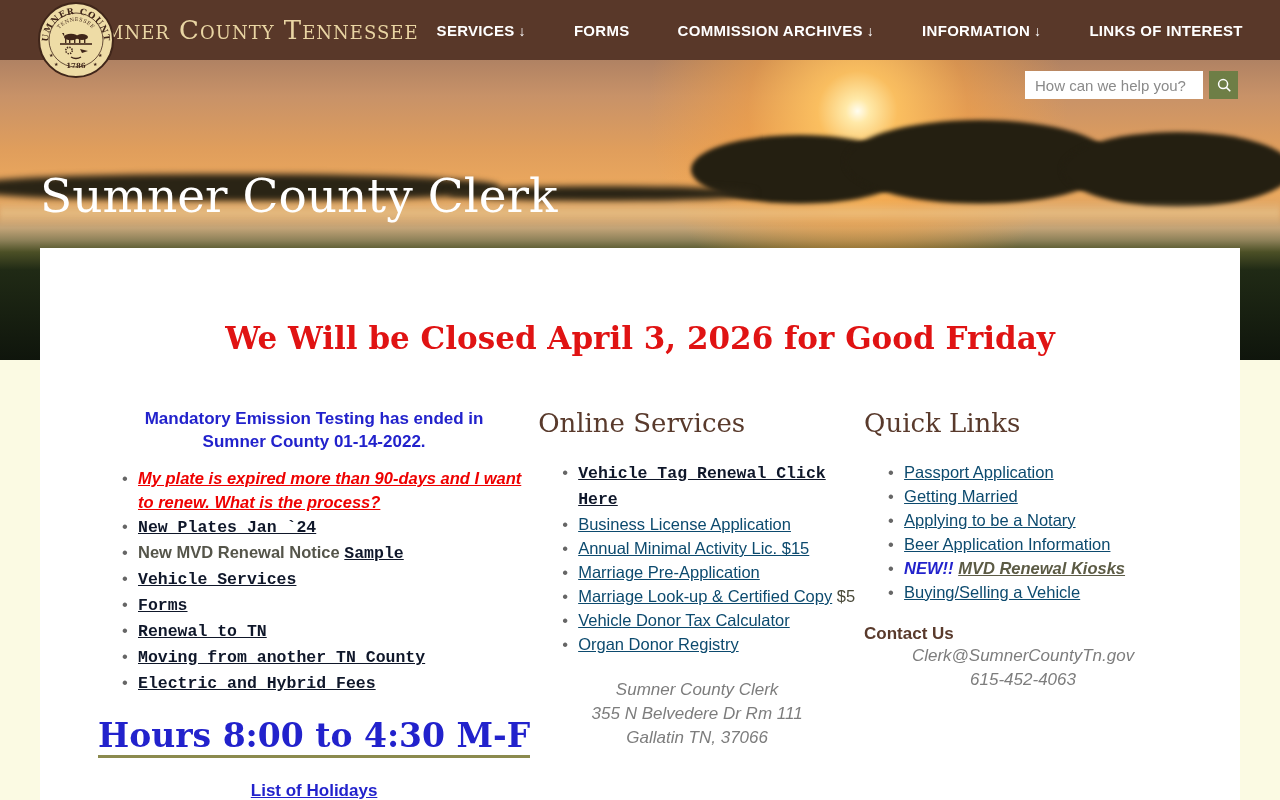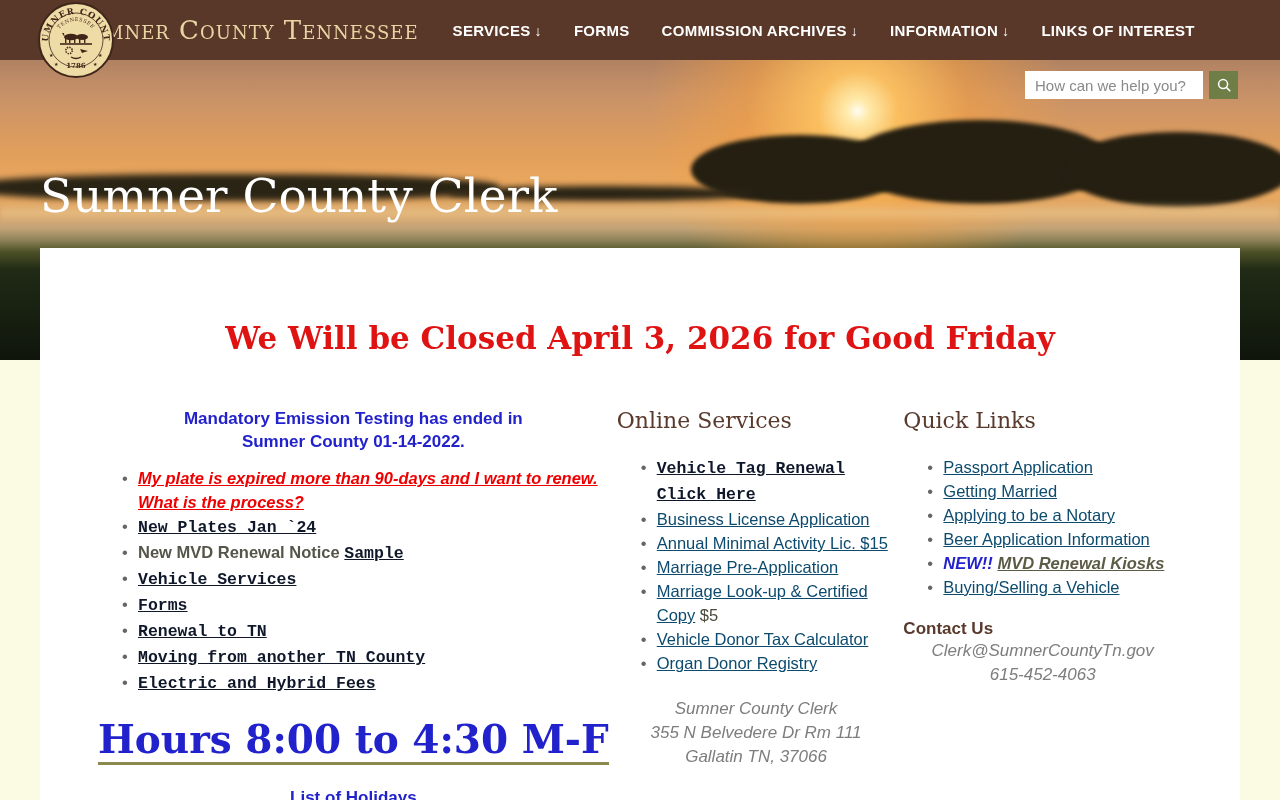--- a/index.html
+++ b/index.html
@@ -5,21 +5,21 @@
   * { margin:0; padding:0; box-sizing:border-box; }
   html,body { width:1280px; height:800px; overflow:hidden; }
   body { background:#fbfae3; font-family:"Liberation Sans","DejaVu Sans",sans-serif; }
 
   
   .topbar { position:relative; height:60px; background:#593829; z-index:10; }
   .topbar-inner { display:flex; align-items:center; height:100%; padding-left:70px; padding-right:40px; }
   .seal { position:absolute; left:38px; top:2px; width:76px; height:76px; z-index:12; }
   .brand { font-family:"DejaVu Serif","Liberation Serif",serif; font-variant:small-caps; color:#e9d5a3;
            font-size:26px; letter-spacing:1px; white-space:nowrap; margin-right:18px; }
-  .nav { display:flex; align-items:center; gap:32px;margin-left:16px; }
+  .nav { display:flex; align-items:center; gap:48px; }
   .nav-item { color:#ffffff; font-weight:bold; font-size:15px; letter-spacing:.3px; white-space:nowrap; cursor:pointer; }
   .nav-item .arr { font-size:14px; margin-left:4px; }
 
   
   .hero { position:relative; height:300px; overflow:hidden;
     background:
       radial-gradient(circle at 67% 17%, #fffdf0 0, #ffe9a8 12px, rgba(255,195,95,.9) 40px, rgba(250,162,62,.5) 110px, rgba(250,160,60,0) 210px),
       linear-gradient(180deg, #b08263 0%, #c89268 12%, #e09e5c 30%, #eca95e 44%, #d8a267 52%, #c3a478 56%, #8f825a 60%, #4c5026 64%, #202a15 70%, #0f150c 100%);
   }
   .tree { position:absolute; background:#241f11; border-radius:50%; filter:blur(2px); z-index:1; }
@@ -50,27 +50,27 @@
   
   .lc-head { color:#2222cc; font-weight:bold; font-size:17px; text-align:center; line-height:1.35; margin-bottom:12px; }
   ul.blist { list-style:none; padding-left:40px; }
   ul.blist li { position:relative; font-size:16.5px; line-height:24px; color:#4a4a3a; }
   ul.blist li::before { content:"•"; position:absolute; left:-16px; color:#666; }
   .lnk { color:#0f172a; font-weight:bold; text-decoration:underline; cursor:pointer;font-family:Liberation Mono, monospace; }
   .lnk-reg { color:#0c4a6e; font-weight:normal; text-decoration:underline; cursor:pointer; }
   .red-link { color:#ee0000; font-weight:bold; font-style:italic; text-decoration:underline; cursor:pointer; }
   .plain-bold { color:#55554a; font-weight:bold; }
   .hours { margin:20px 0 0 0; text-align:center; }
-  .hours a { font-family:"DejaVu Serif","Liberation Serif",serif; color:#2222cc; font-size:39px; font-weight:bold;
+  .hours a { font-family:"DejaVu Serif","Liberation Serif",serif; color:#2222cc; font-size:33px; font-weight:bold;
              text-decoration:none; border-bottom:3px solid #8b8a4e; cursor:pointer; white-space:nowrap; }
   .holidays { text-align:center; margin-top:26px; }
   .holidays a { color:#2222cc; font-weight:bold; font-size:17px; text-decoration:underline; cursor:pointer; }
 
   
-  .col-h2 { font-family:"DejaVu Serif","Liberation Serif",serif; color:#593a2c; font-size:22px; font-weight:500; margin-bottom:22px; }
+  .col-h2 { font-family:"DejaVu Serif","Liberation Serif",serif; color:#593a2c; font-size:26px; font-weight:500; margin-bottom:22px; }
   .suffix { color:#4a4a3a; text-decoration:none; font-weight:normal; }
   .new-flag { color:#2222cc; font-weight:bold; font-style:italic; }
   .kiosk-link { color:#5c5b45; font-weight:bold; font-style:italic; text-decoration:underline; cursor:pointer; }
   .addr { margin-top:22px; text-align:center; font-style:italic; color:#7d7d7d; font-size:17px; line-height:24px; }
   .contact-title { margin-top:20px; text-align:left; color:#593a2c; font-weight:bold; font-size:17px; }
   .contact-line { text-align:center; font-style:italic; color:#7d7d7d; font-size:17px; line-height:24px; }
   .contact-line a { color:#7d7d7d; text-decoration:none; cursor:pointer; }
 </style>
 </head>
 <body>

